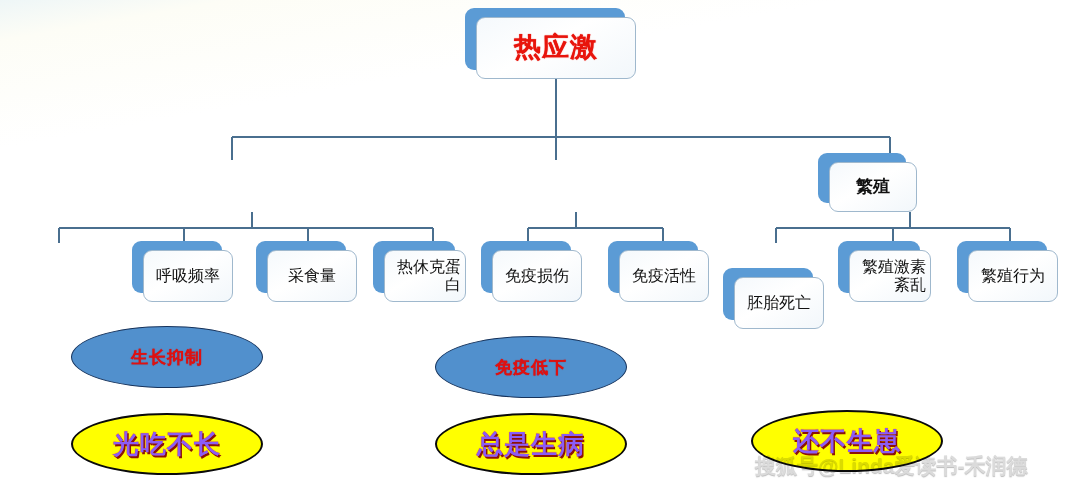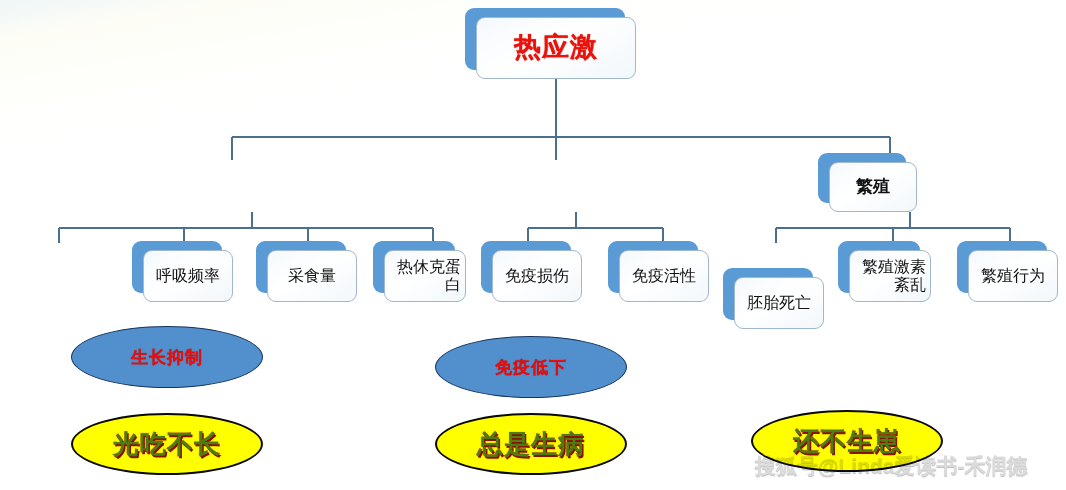--- a/index.html
+++ b/index.html
@@ -86,21 +86,21 @@
     border: 1.5px solid #16335c;
     color: #e01010;
     font-size: 17px;
     font-weight: bold;
     letter-spacing: 1px;
     text-shadow: 0 0 1px #c00d0d;
   }
   .ellipse.yellow {
     background: #ffff00;
     border: 2px solid #0a0a0a;
-    color: #4d7c0f;
+    color: #8b5cf6;
     font-size: 26px;
     font-weight: bold;
     letter-spacing: 1px;
     text-shadow: 1.5px 1.5px 0 #8c1206, 0 0 1px #e81c0c;
   }
 
   
   #watermark {
     position: absolute;
     left: 755px;

